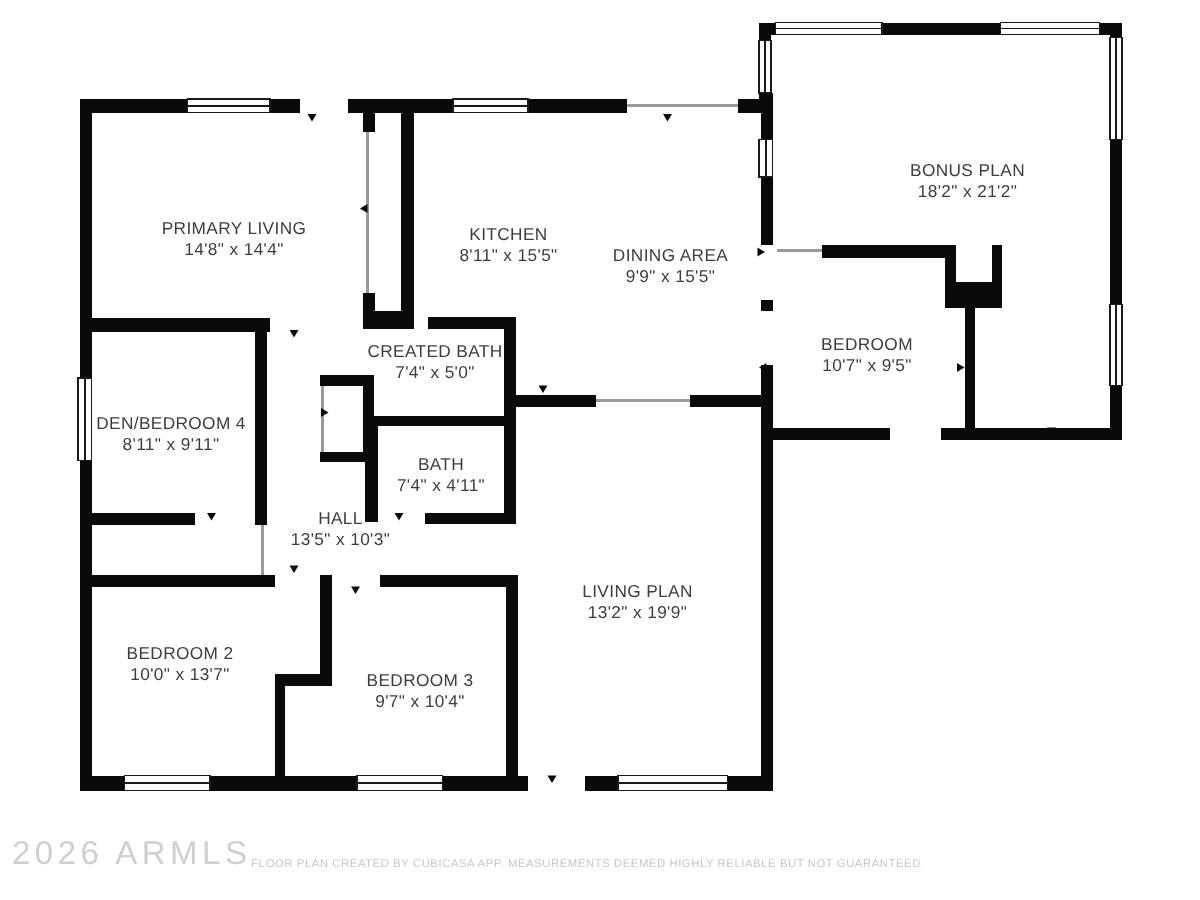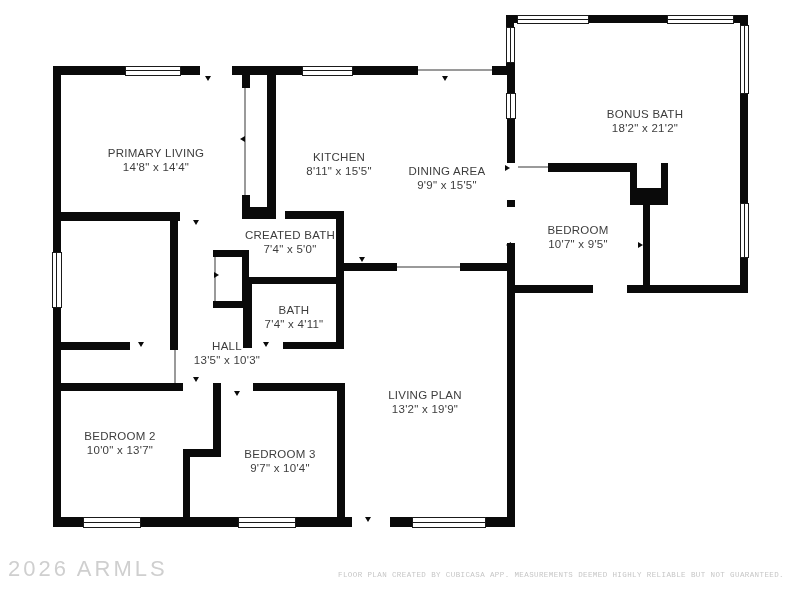--- a/index.html
+++ b/index.html
@@ -13,22 +13,22 @@
     text-align:center;white-space:nowrap;
     color:#3d3d3d;font-size:11.5px;line-height:14px;letter-spacing:.25px;
   }
   .room-label .rname{}
   .room-label .rdims{}
   .watermark{
     position:absolute;left:8px;top:556px;
     font-size:22px;letter-spacing:3px;color:#cfcfcf;font-weight:400;text-align:right;
   }
   .footer-note{
-    position:absolute;left:0;top:571px;width:784px;text-align:right;
-    font-size:7.5px;letter-spacing:.4px;color:#c6c6c6;font-family:Liberation Mono, monospace;
+    position:absolute;left:0;top:571px;width:784px;text-align:center;
+    font-size:7.5px;letter-spacing:.4px;color:#c6c6c6;
   }
 </style>
 </head>
 <body>
 
 <div class="plan">
 
   <svg class="walls-svg" width="800" height="600" viewBox="0 0 800 600">
     <g fill="#0a0a0a" shape-rendering="crispEdges">
 
@@ -169,31 +169,35 @@
   </div>
   <div class="room-label" style="left:339px;top:164px">
     <div class="rname">KITCHEN</div>
     <div class="rdims">8'11" x 15'5"</div>
   </div>
   <div class="room-label" style="left:447px;top:178px">
     <div class="rname">DINING AREA</div>
     <div class="rdims">9'9" x 15'5"</div>
   </div>
   <div class="room-label" style="left:645px;top:121px">
-    <div class="rname">BONUS BATH</div>
+    <div class="rname">BONUS PLAN</div>
     <div class="rdims">18'2" x 21'2"</div>
   </div>
   <div class="room-label" style="left:578px;top:237px">
     <div class="rname">BEDROOM</div>
     <div class="rdims">10'7" x 9'5"</div>
   </div>
   <div class="room-label" style="left:290px;top:242px">
     <div class="rname">CREATED BATH</div>
     <div class="rdims">7'4" x 5'0"</div>
   </div>
+  <div class="room-label" style="left:114px;top:290px">
+    <div class="rname">DEN/BEDROOM 4</div>
+    <div class="rdims">8'11" x 9'11"</div>
+  </div>
   <div class="room-label" style="left:294px;top:317px">
     <div class="rname">BATH</div>
     <div class="rdims">7'4" x 4'11"</div>
   </div>
   <div class="room-label" style="left:227px;top:353px">
     <div class="rname">HALL</div>
     <div class="rdims">13'5" x 10'3"</div>
   </div>
   <div class="room-label" style="left:425px;top:402px">
     <div class="rname">LIVING PLAN</div>

